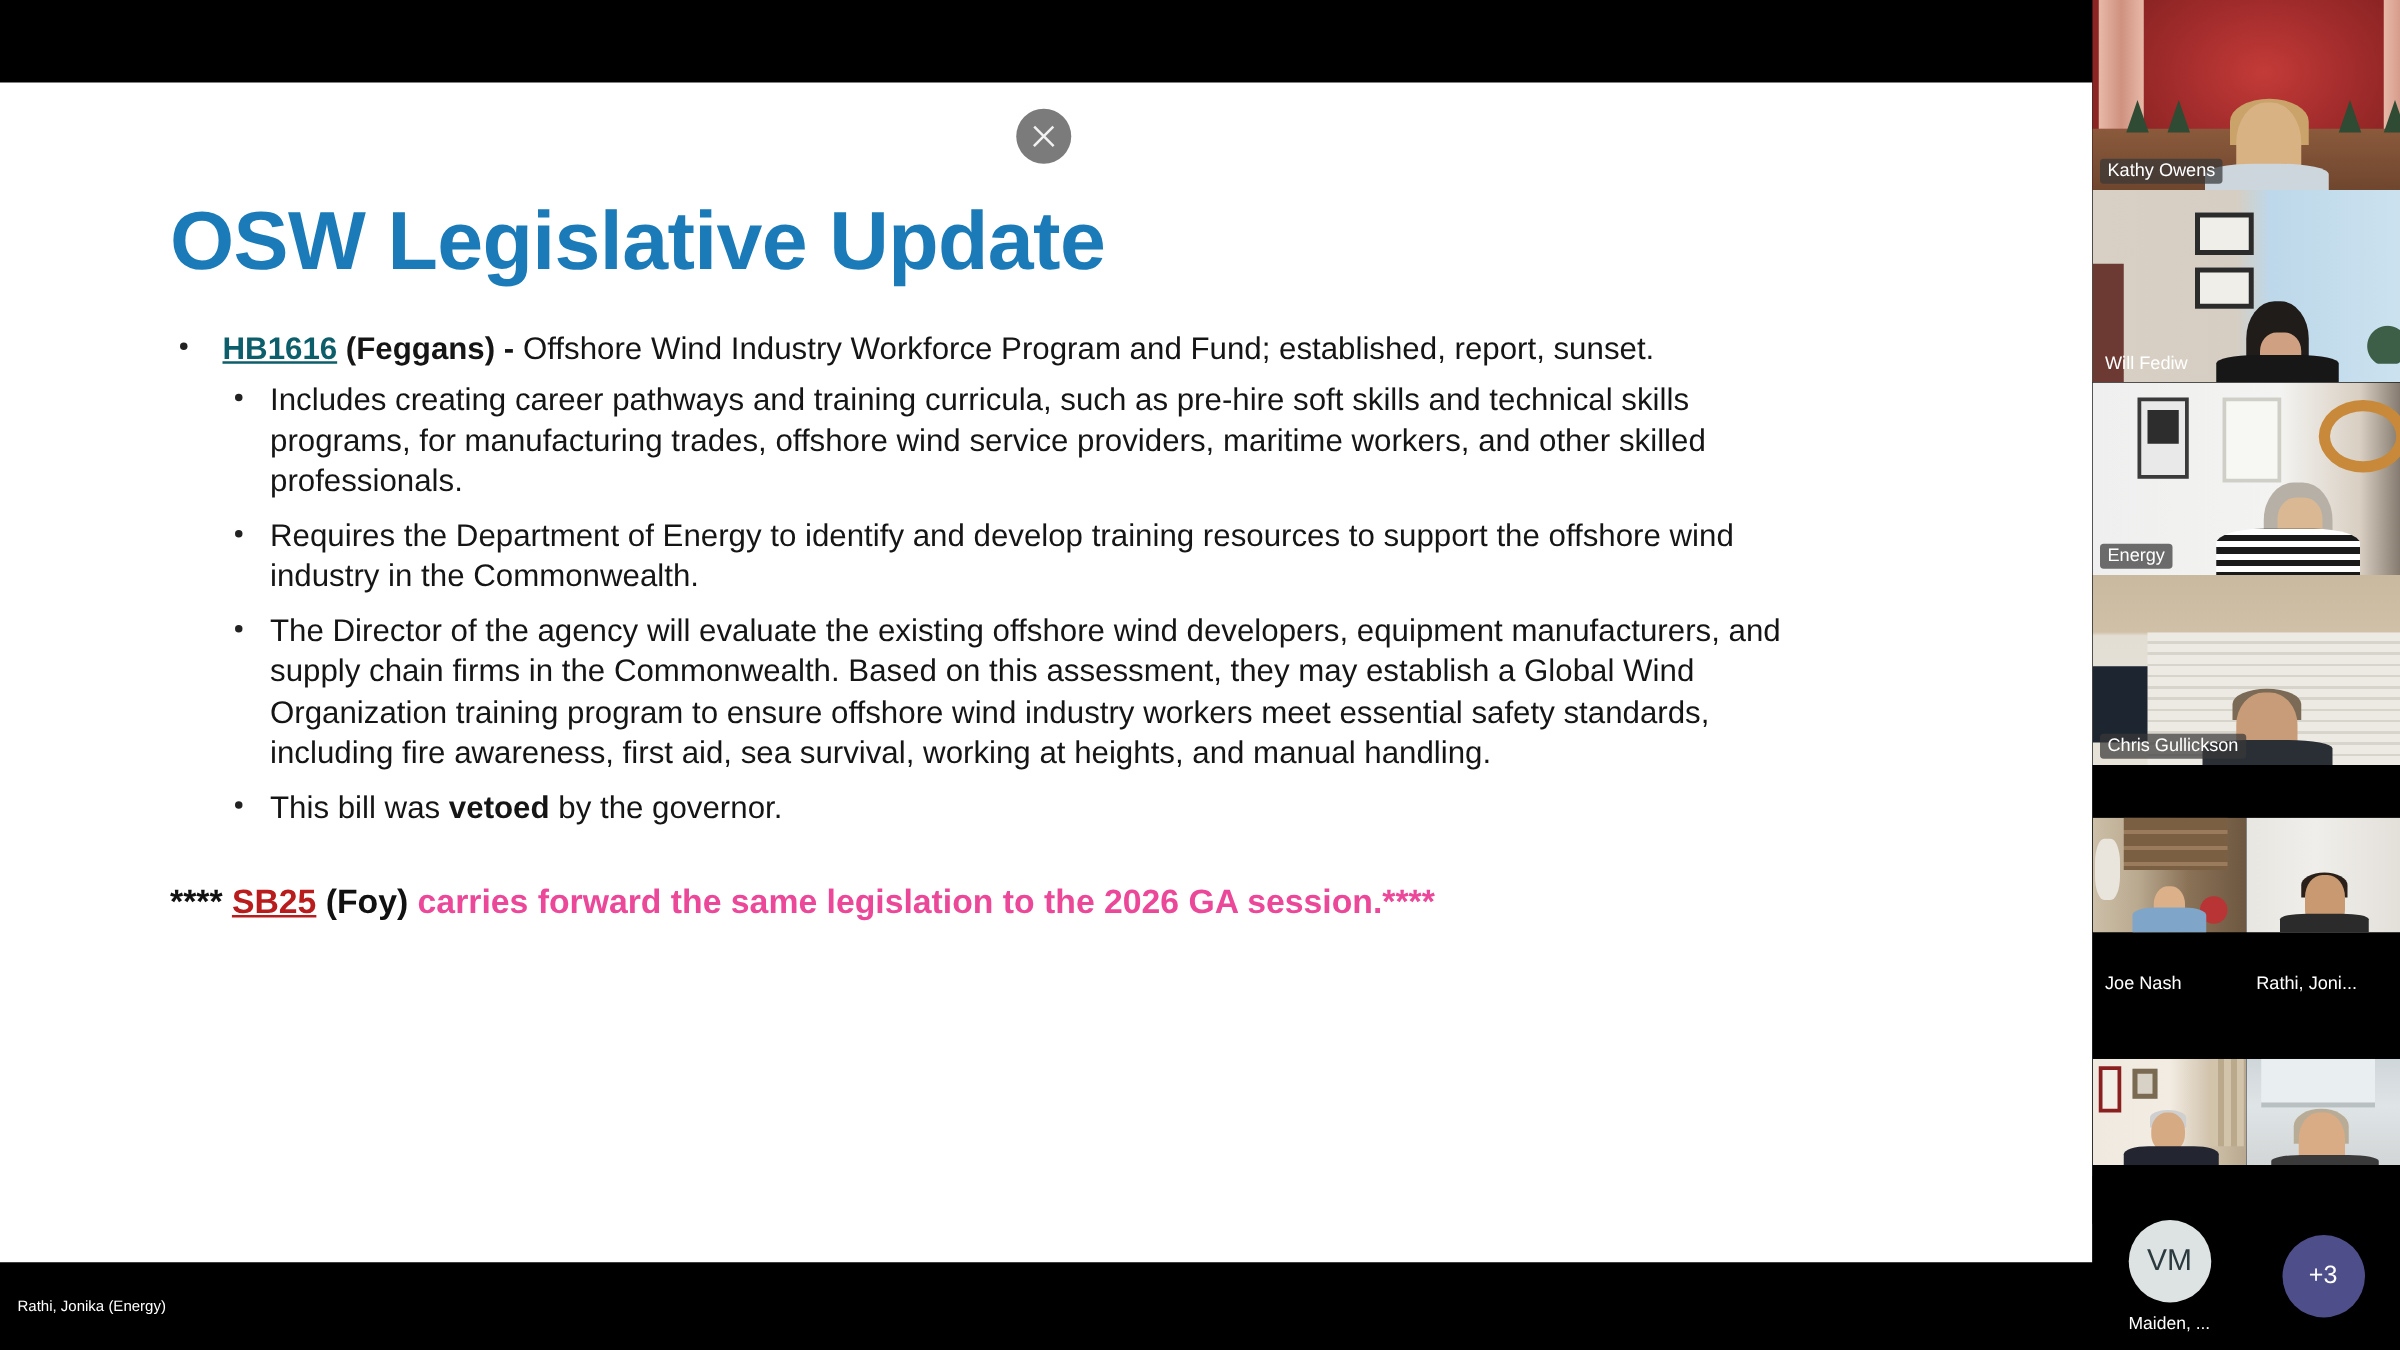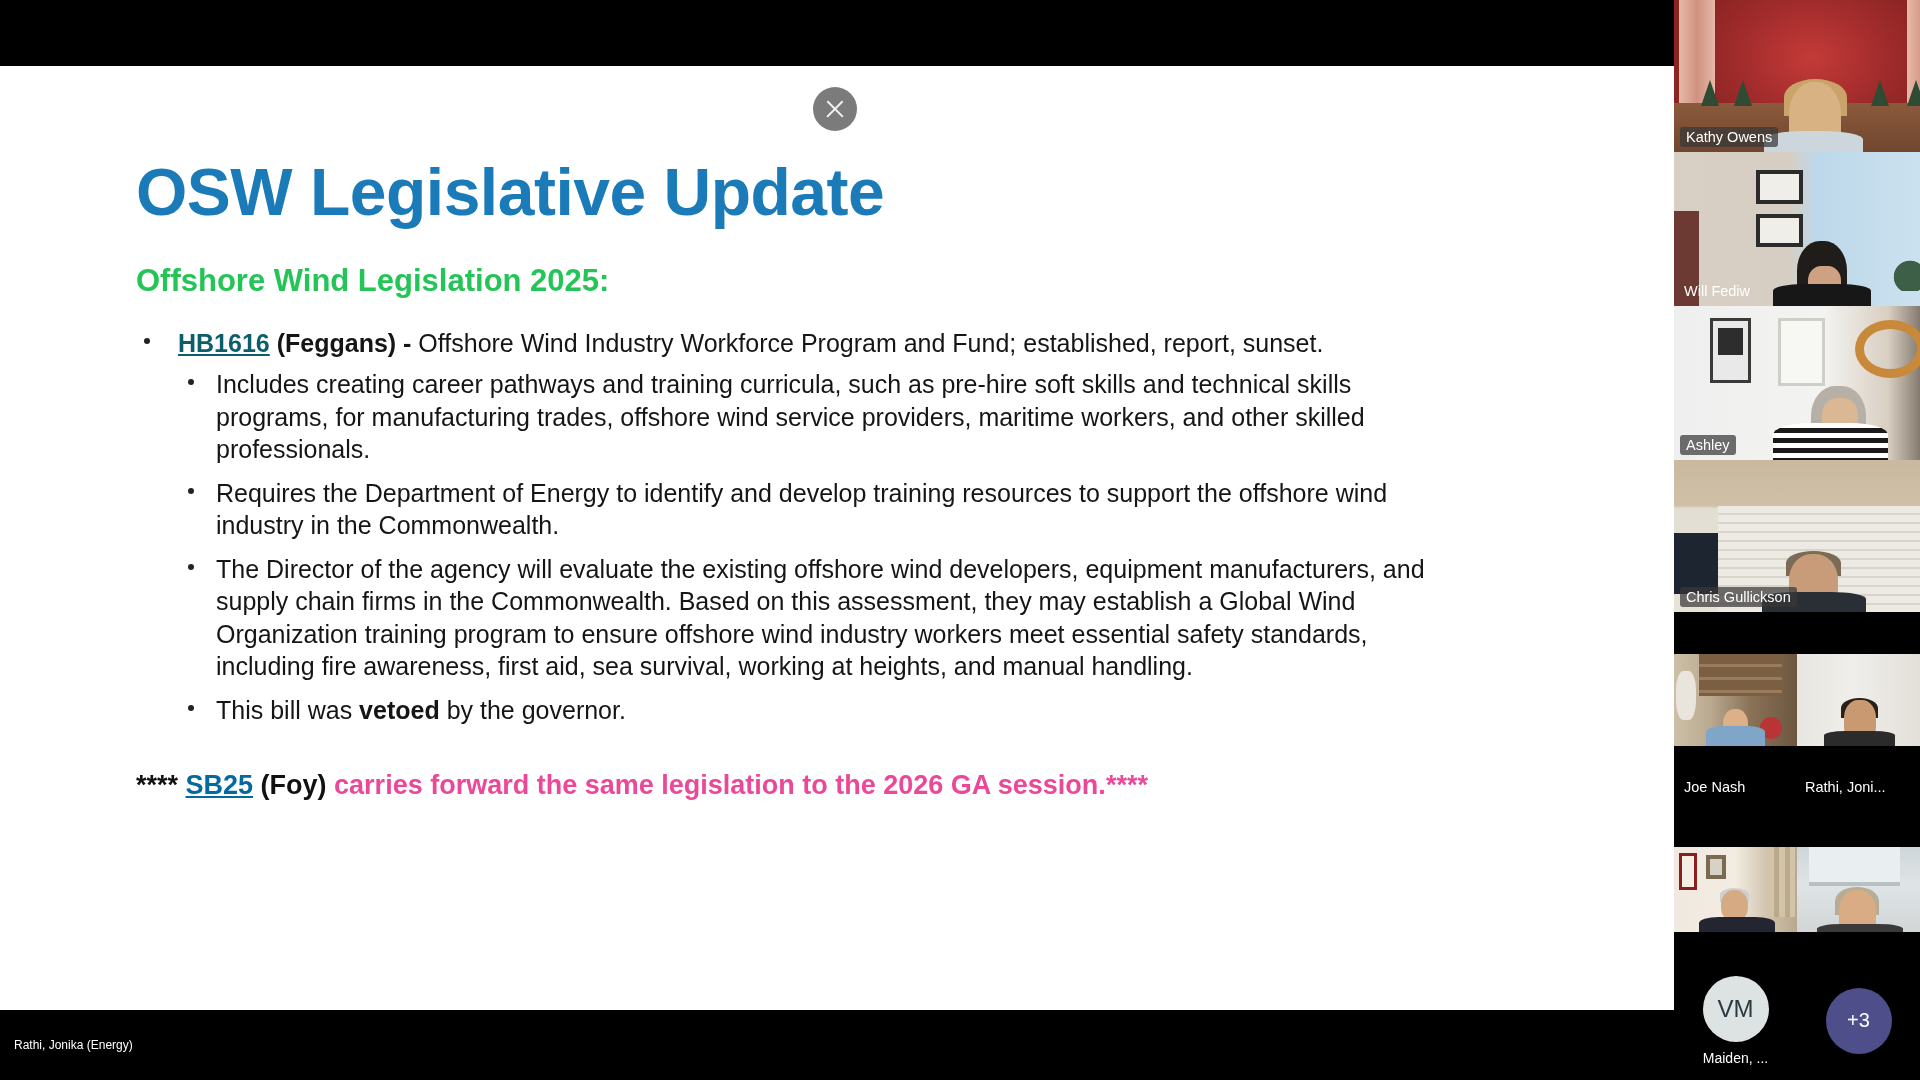--- a/index.html
+++ b/index.html
@@ -95,21 +95,21 @@
     font-weight: 700;
   }
   .footer-line {
     margin-top: 42px;
     font-size: 27px;
     font-weight: 700;
     color: #111;
     line-height: 1.3;
   }
   .footer-line .green { color: #ec4899; }
-  .footer-line .link { color: #0369a1; font-weight: 700; text-align: right; }
+  .footer-line .link { color: #b91c1c; font-weight: 700; text-align: right; }
 
   
   #status-bar {
     position: absolute; left: 0; bottom: 0;
     width: 1674px; height: 70px;
     background: #000;
     display: flex; align-items: center;
     padding-left: 14px;
   }
   #status-bar .spk {
@@ -274,21 +274,20 @@
 
   <div id="stage">
 
     <button id="close-btn" aria-label="close-screenshare"></button>
 
     <div id="slide">
       <div class="slide-inner">
 
         <h1 class="slide-title">OSW Legislative Update</h1>
 
-        <h2 class="slide-subtitle">Offshore Wind Legislation 2025:</h2>
 
         <ul class="lvl1">
           <li class="b1">
             <span class="dot"></span>
             <a class="link" href="#">HB1616</a><span class="b-strong"> (Feggans) - </span><span>Offshore Wind Industry Workforce Program and Fund; established, report, sunset.</span>
 
             <ul class="lvl2">
               <li class="b2">
                 <span class="dot"></span>
                 <span>Includes creating career pathways and training curricula, such as pre-hire soft skills and technical skills programs, for manufacturing trades, offshore wind service providers, maritime workers, and other skilled professionals.</span>
@@ -354,21 +353,21 @@
 
     <div class="tile full" style="height:154px;">
       <div class="vidfill bg-eileen">
         <div class="poster"></div>
           <div class="window"></div>
           <div class="wreath"></div>
         <div class="head"></div>
           <div class="face"></div>
           <div class="stripes"></div>
       </div>
-      <span class="namebadge">Ashley</span>
+      <span class="namebadge">Energy</span>
     </div>
 
     <div class="tile full" style="height:152px;">
       <div class="vidfill bg-chris">
         <div class="blind"></div>
           <div class="mon"></div>
         <div class="hair"></div>
           <div class="head"></div>
           <div class="body"></div>
       </div>

